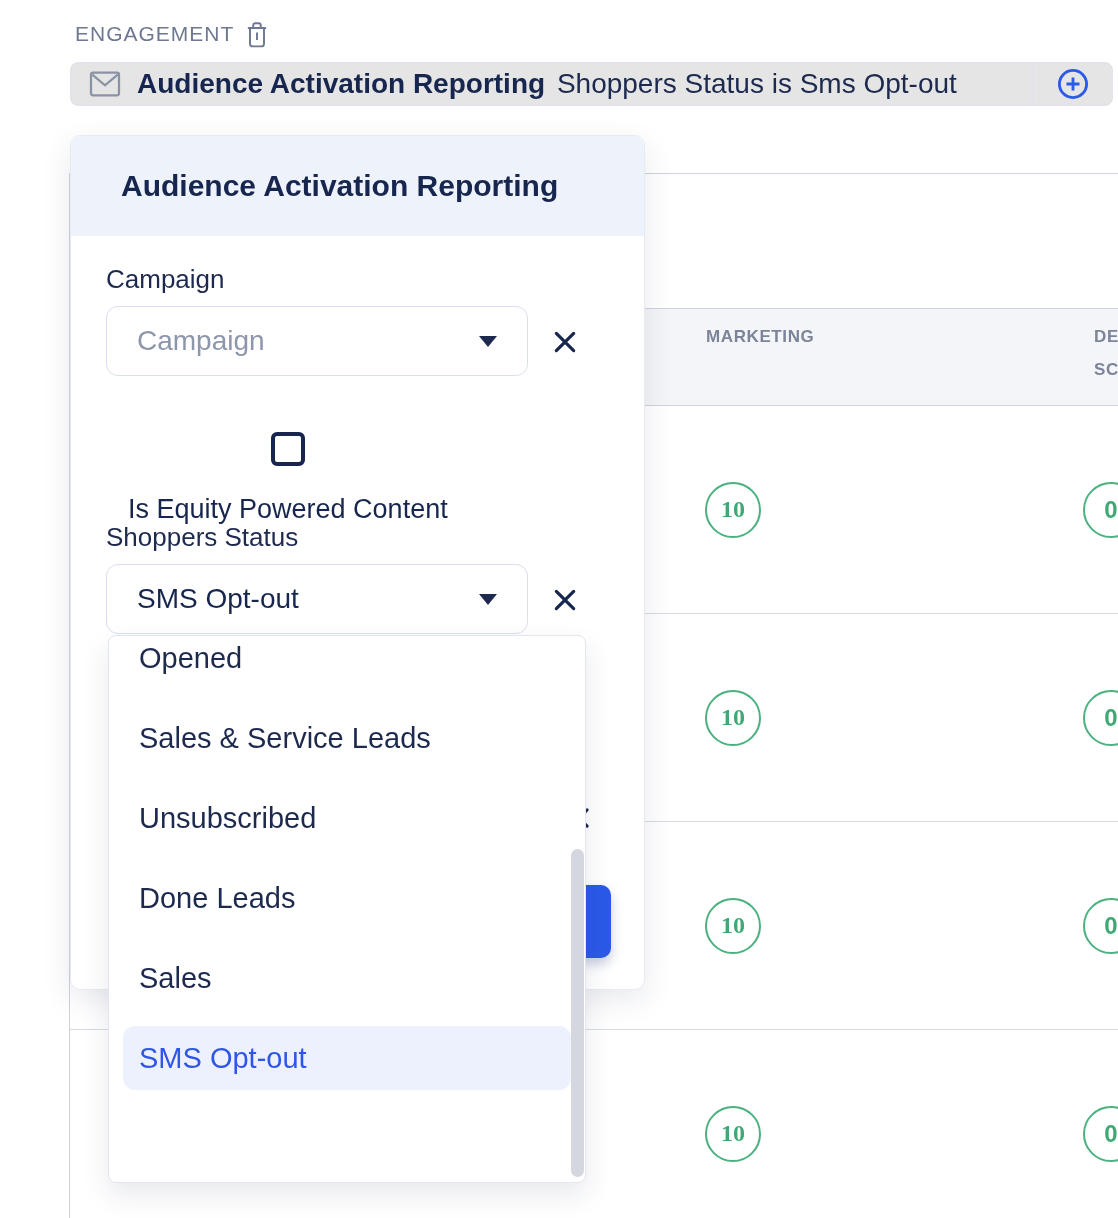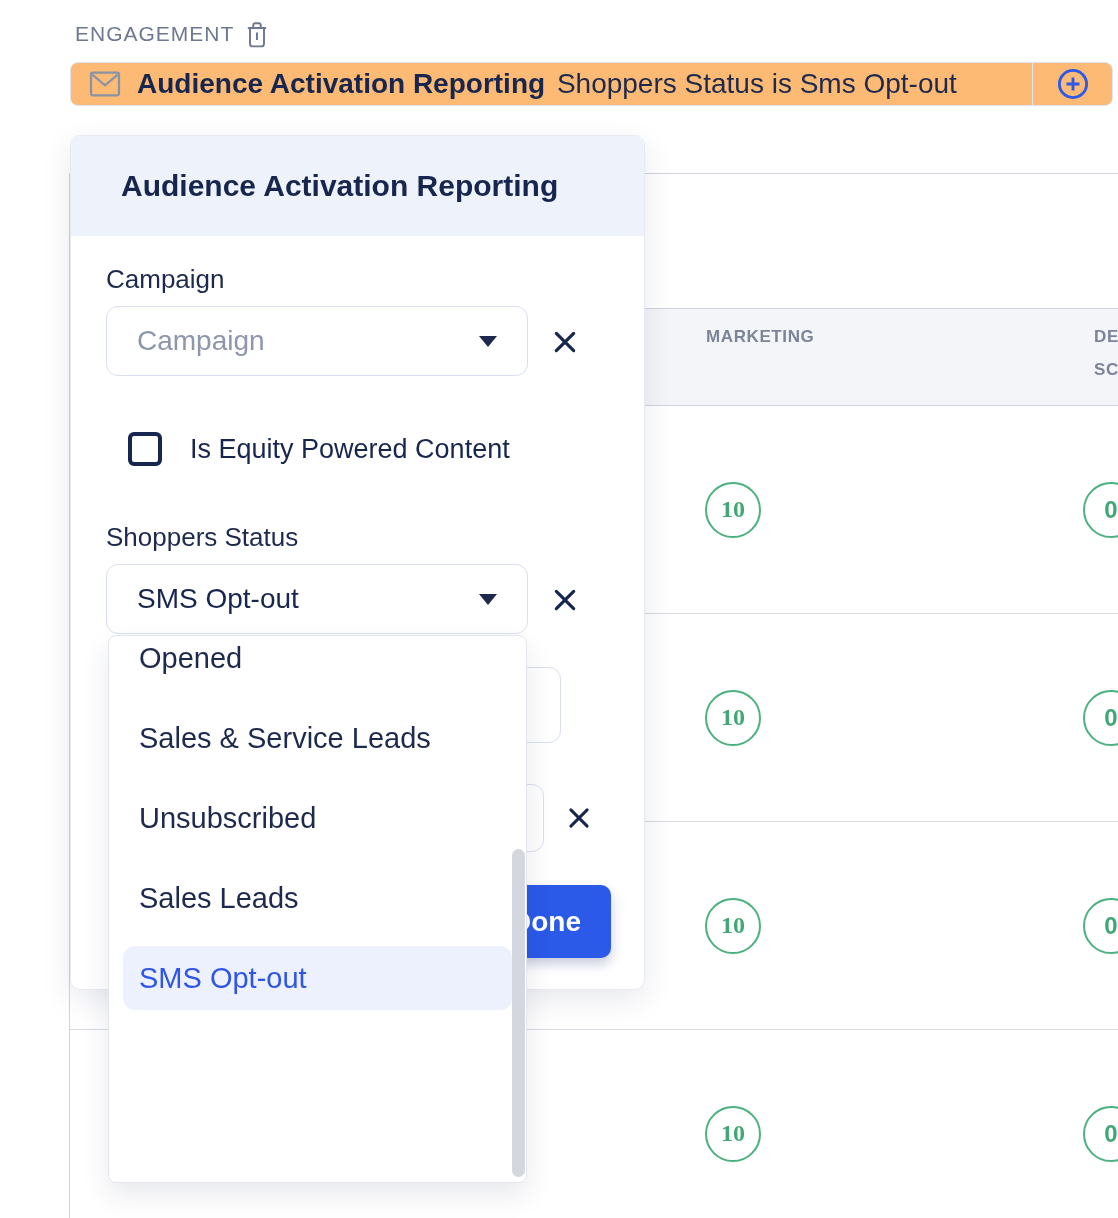--- a/index.html
+++ b/index.html
@@ -24,21 +24,21 @@
   .badge-mes { left:635px;font-family:Liberation Serif, serif; }
   .badge-ds  { left:1013px; }
 
   
   .including-row { position:absolute; left:75px; top:18px; height:32px; display:flex;
                    align-items:center; gap:10px; z-index:5; }
   .including-label { font-size:21px; color:#6e7891; letter-spacing:1px; }
 
   
   .filter-chip { position:absolute; left:70px; top:62px; width:1043px; height:44px;
-                 background:#fdba74; border:1.5px solid #dfe3ec; border-radius:8px;
+                 background:#e5e5e5; border:1.5px solid #dfe3ec; border-radius:8px;
                  display:flex; align-items:stretch; z-index:5; }
   .chip-main { flex:1; display:flex; align-items:center; padding-left:18px; gap:16px; overflow:hidden; }
   .chip-text { font-size:28px; white-space:nowrap; color:#1d2a4e; }
   .chip-text b { color:#17264e; margin-right:4px; }
   .chip-add { width:80px; border-left:1.5px solid #dfe3ec; display:flex; align-items:center;
               justify-content:center; cursor:pointer; }
 
   
   .popover { position:absolute; left:70px; top:135px; width:575px; height:855px;
              background:#fff; border:1px solid #e8eaf2; border-radius:10px;
@@ -56,34 +56,34 @@
   .sel-status   { top:428px; }
   .select-value { font-size:28px; color:#17264e; }
   .select-value.placeholder { color:#8d96ab; }
   .caret { position:absolute; right:30px; top:50%; margin-top:-5px; width:0; height:0;
            border-left:9px solid transparent; border-right:9px solid transparent;
            border-top:11px solid #1d2a4e; }
   .x-btn { position:absolute; width:32px; height:32px; cursor:pointer; }
   .x-campaign { left:478px; top:190px; }
   .x-status   { left:478px; top:448px; }
   .x-hidden   { left:493px; top:667px; }
-  .checkbox-row { position:absolute; left:57px; top:296px; display:flex; align-items:center; gap:28px; }
+  .checkbox-row { position:absolute; left:57px; top:296px; display:flex; align-items:center; gap:28px;flex-direction:column; }
   .checkbox { width:34px; height:34px; border:4px solid #17264e; border-radius:6px;
               background:#fff; cursor:pointer; }
   .checkbox-label { font-size:27px; color:#17264e; }
   .frag-field { position:absolute; background:#fff; border:1.5px solid #d9def0; border-radius:12px; }
   .frag-a { left:280px; top:531px; width:210px; height:76px; }
   .frag-b { left:280px; top:648px; width:193px; height:68px; }
   .done-btn { position:absolute; left:410px; top:749px; width:130px; height:73px;
               background:#2b59e8; border:none; border-radius:10px; color:#fff;
               font-size:28px; font-weight:bold; font-family:"Liberation Sans", sans-serif;
               box-shadow:0 6px 12px rgba(30,50,120,0.25); cursor:pointer; }
 
   
-  .options-list { position:absolute; left:108px; top:635px; width:419px; height:548px;
+  .options-list { position:absolute; left:108px; top:635px; width:478px; height:548px;
                   background:#fff; border:1px solid #e3e6ee; border-radius:8px;
                   box-shadow:0 12px 28px rgba(30,40,80,0.10); z-index:20; overflow:hidden; }
   .options-inner { margin-top:-18px; }
   .option { height:80px; padding:8px 14px; }
   .option-inner { height:100%; display:flex; align-items:center; padding-left:16px;
                   border-radius:12px; font-size:29px; color:#1d2a4e; cursor:pointer;
                   white-space:nowrap; }
   .option.selected .option-inner { background:#edf1fd; color:#2f56e8; }
   .list-scrollbar { position:absolute; right:1px; top:213px; width:13px; height:328px;
                     background:#d4d7e0; border-radius:7px; }
@@ -221,20 +221,23 @@
   <div class="option" style="">
       <div class="option-inner">Opened</div>
     </div>
       <div class="option" style="">
       <div class="option-inner">Sales &amp; Service Leads</div>
     </div>
       <div class="option" style="">
       <div class="option-inner">Unsubscribed</div>
     </div>
       <div class="option" style="">
-      <div class="option-inner">Sales Leads</div>
+      <div class="option-inner">Done Leads</div>
+    </div>
+      <div class="option" style="">
+      <div class="option-inner">Sales</div>
     </div>
       <div class="option selected" style="">
       <div class="option-inner">SMS Opt-out</div>
     </div>
     </div>
   <div class="list-scrollbar"></div>
 </div>
 
 </body></html>

